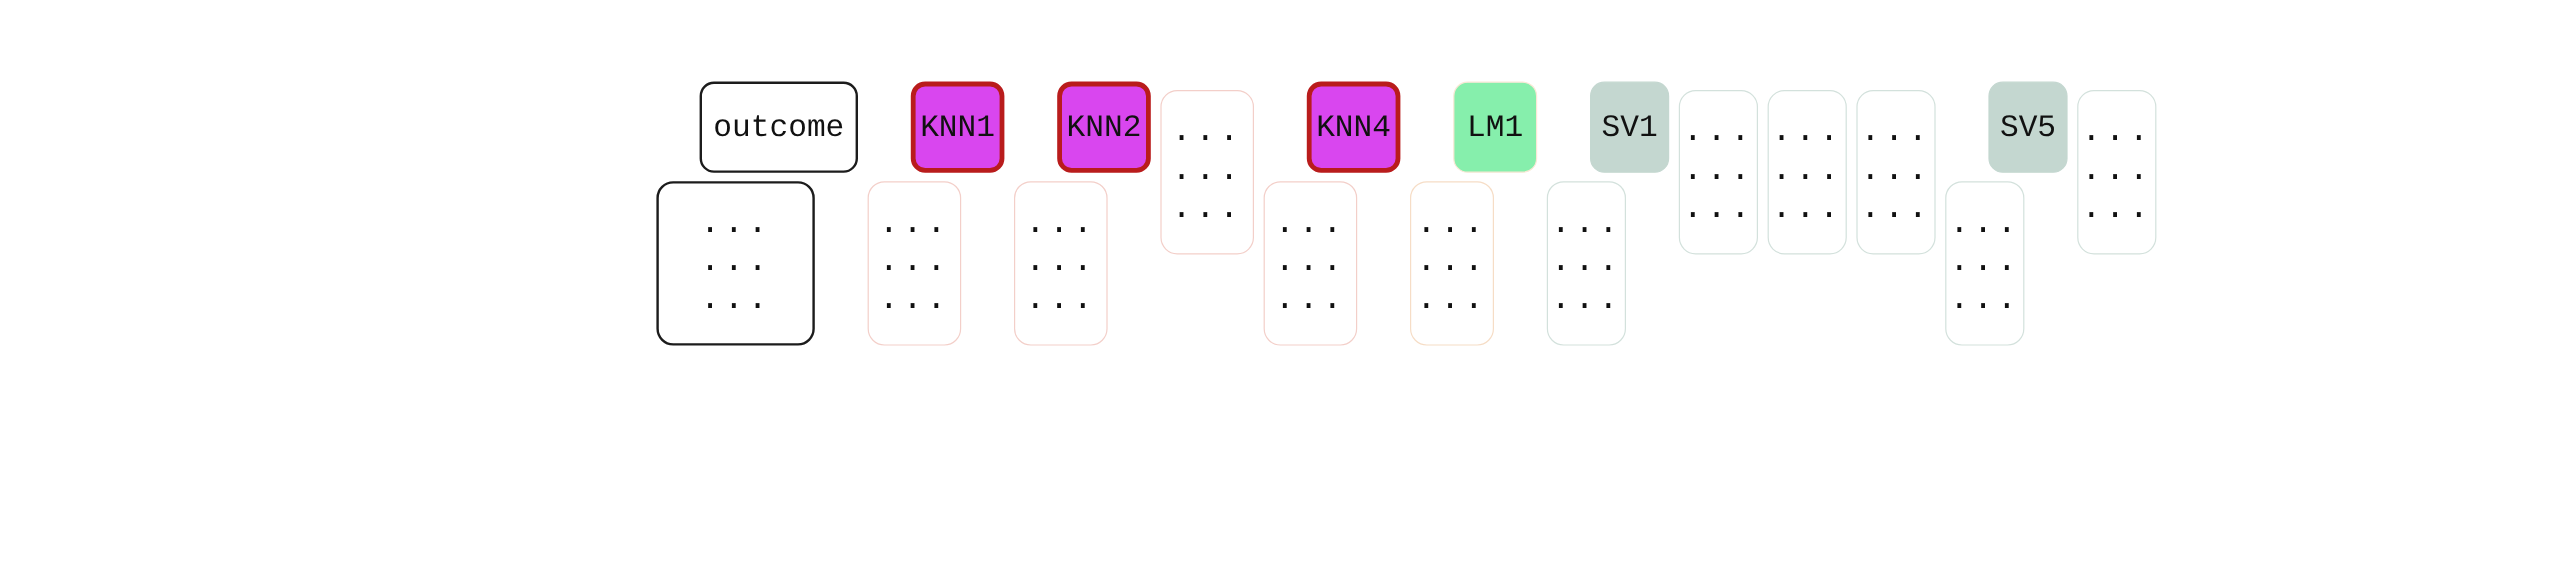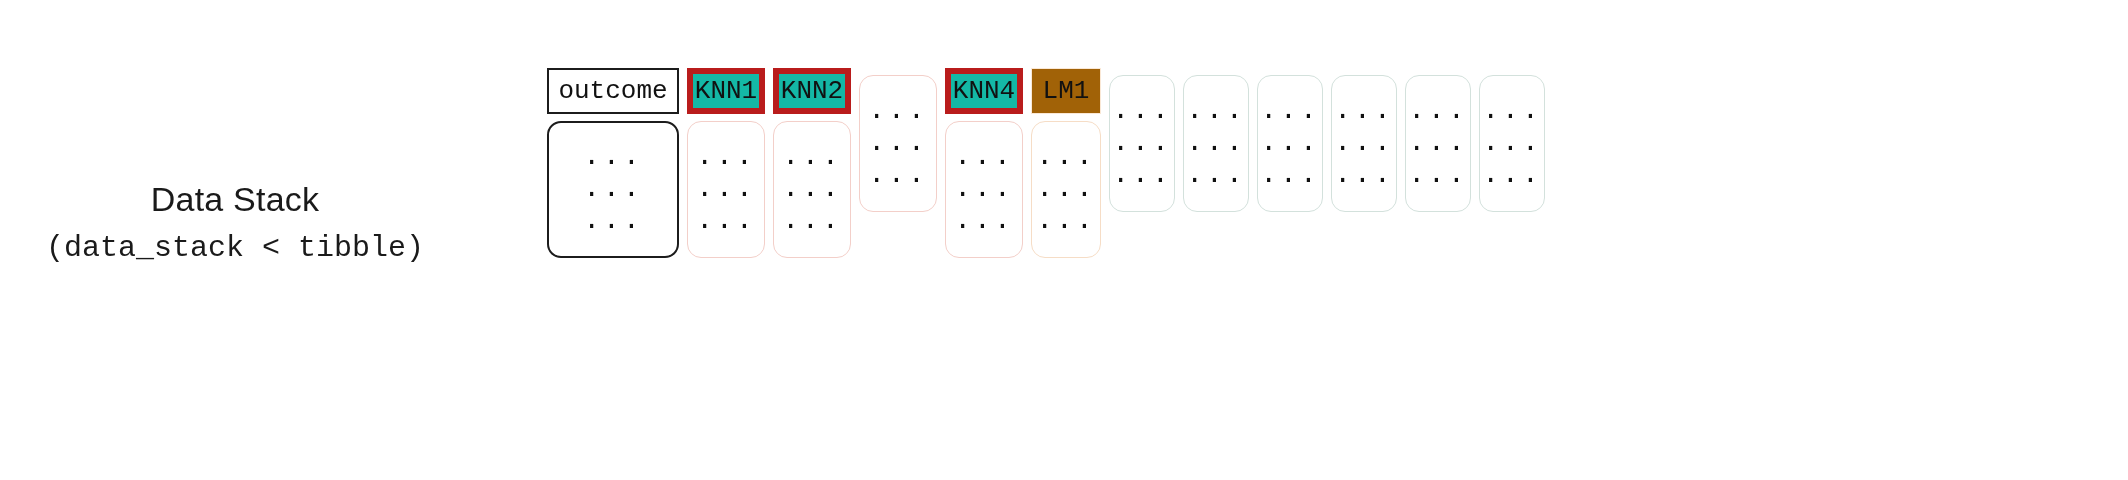--- a/index.html
+++ b/index.html
@@ -59,32 +59,33 @@
     gap: 8px;
   }
 
   .column {
     display: flex;
     flex-direction: column;
     align-items: stretch;
   }
 
   .col-header {
-    height: 46px;
-    border-radius: 0;
+    height: 76px;
+    border-radius: 12px;
     display: flex;
     align-items: center;
     justify-content: center;
     font-family: "Liberation Mono", monospace;
     font-size: 26px;
     font-weight: 400;
     color: #111111;
     letter-spacing: 0px;
     box-sizing: border-box;
     white-space: nowrap;
+    margin-left: 36px;
   }
 
   .col-body {
     margin-top: 7px;
     height: 137px;
     border-radius: 14px;
     background: #ffffff;
     box-sizing: border-box;
     display: flex;
     flex-direction: column;
@@ -110,32 +111,32 @@
     border: 2.2px solid #1c1c1c;
   }
   .col-outcome .col-body {
     width: 132px;
     border: 2.2px solid #1c1c1c;
   }
 
   
   .col-knn .col-header {
     width: 78px;
-    background: #14b8a6;
-    border: 6px solid #b91c1c;
+    background: #d946ef;
+    border: 4px solid #b91c1c;
   }
   .col-knn .col-body {
     width: 78px;
     border: 1.4px solid #f3cfc9;
   }
 
   
   .col-lm .col-header {
     width: 70px;
-    background: #a16207;
+    background: #86efac;
     border: 1px solid #fae8d6;
   }
   .col-lm .col-body {
     width: 70px;
     border: 1.4px solid #f6ddc6;
   }
 
   
   .col-sv .col-header {
     width: 66px;
@@ -145,24 +146,20 @@
   .col-sv .col-body {
     width: 66px;
     border: 1.4px solid #d3e1dc;
   }
 </style>
 </head>
 <body>
 
 <div id="canvas">
 
-  <div id="label-block">
-    <div id="stack-title">Data Stack</div>
-    <div id="stack-subtitle">(data_stack &lt; tibble)</div>
-  </div>
 
   <div id="table">
       <div class="column col-outcome">
         <div class="col-header">outcome</div>
         <div class="col-body">
           <div class="cell-dots">...</div>
           <div class="cell-dots">...</div>
           <div class="cell-dots">...</div>
         </div>
       </div>
@@ -199,48 +196,50 @@
       </div>
       <div class="column col-lm">
         <div class="col-header">LM1</div>
         <div class="col-body">
           <div class="cell-dots">...</div>
           <div class="cell-dots">...</div>
           <div class="cell-dots">...</div>
         </div>
       </div>
       <div class="column col-sv">
-        <div class="col-body">
-          <div class="cell-dots">...</div>
-          <div class="cell-dots">...</div>
-          <div class="cell-dots">...</div>
-        </div>
-      </div>
-      <div class="column col-sv">
-        <div class="col-body">
-          <div class="cell-dots">...</div>
-          <div class="cell-dots">...</div>
-          <div class="cell-dots">...</div>
-        </div>
-      </div>
-      <div class="column col-sv">
-        <div class="col-body">
-          <div class="cell-dots">...</div>
-          <div class="cell-dots">...</div>
-          <div class="cell-dots">...</div>
-        </div>
-      </div>
-      <div class="column col-sv">
-        <div class="col-body">
-          <div class="cell-dots">...</div>
-          <div class="cell-dots">...</div>
-          <div class="cell-dots">...</div>
-        </div>
-      </div>
-      <div class="column col-sv">
+        <div class="col-header">SV1</div>
+        <div class="col-body">
+          <div class="cell-dots">...</div>
+          <div class="cell-dots">...</div>
+          <div class="cell-dots">...</div>
+        </div>
+      </div>
+      <div class="column col-sv">
+        <div class="col-body">
+          <div class="cell-dots">...</div>
+          <div class="cell-dots">...</div>
+          <div class="cell-dots">...</div>
+        </div>
+      </div>
+      <div class="column col-sv">
+        <div class="col-body">
+          <div class="cell-dots">...</div>
+          <div class="cell-dots">...</div>
+          <div class="cell-dots">...</div>
+        </div>
+      </div>
+      <div class="column col-sv">
+        <div class="col-body">
+          <div class="cell-dots">...</div>
+          <div class="cell-dots">...</div>
+          <div class="cell-dots">...</div>
+        </div>
+      </div>
+      <div class="column col-sv">
+        <div class="col-header">SV5</div>
         <div class="col-body">
           <div class="cell-dots">...</div>
           <div class="cell-dots">...</div>
           <div class="cell-dots">...</div>
         </div>
       </div>
       <div class="column col-sv">
         <div class="col-body">
           <div class="cell-dots">...</div>
           <div class="cell-dots">...</div>

